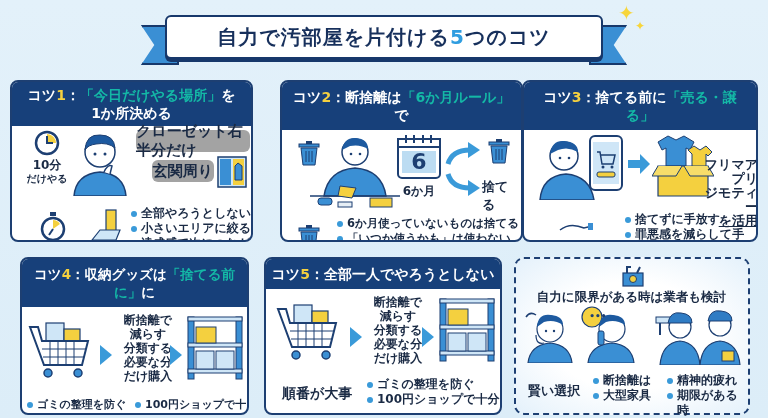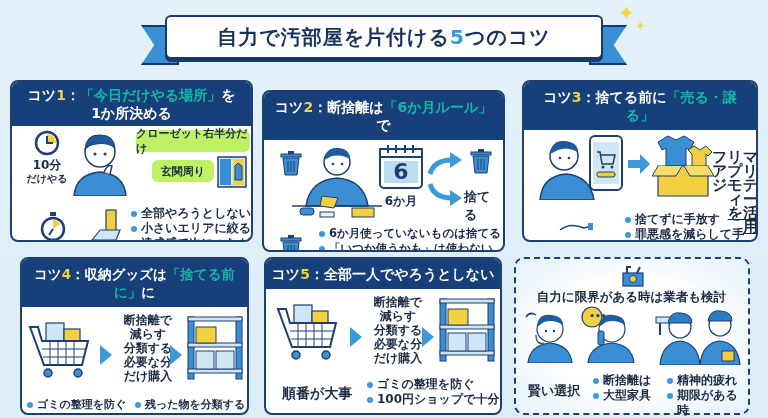--- a/index.html
+++ b/index.html
@@ -34,21 +34,21 @@
     padding: 4px 8px; line-height: 18px; text-align: left;
   }
   .card-head .n { color: #f4d03f; }
   .card-head .hl { color: #14b8a6; }
   .card-head.two { text-align: center; font-size: 14px; padding: 4px 6px; }
   .card-body { position: relative; width: 100%; }
   .bullets { list-style: none; font-size: 12px; font-weight: bold; color: #1a2a44; line-height: 15px; }
   .bullets li { position: relative; padding-left: 11px; }
   .bullets li::before { content: ""; position: absolute; left: 1px; top: 5px; width: 6px; height: 6px; border-radius: 50%; background: #3a9ad9; }
 
-  .bubble { position: absolute; background: #bef264; border-radius: 6px; font-size: 11px; font-weight: bold; color: #1a2a44; display: flex; align-items: center; justify-content: center; }
+  .bubble { position: absolute; background: #a3a3a3; border-radius: 6px; font-size: 15px; font-weight: bold; color: #1a2a44; display: flex; align-items: center; justify-content: center; }
   .abs { position: absolute; }
   .label-b { font-weight: bold; font-size: 12px; color: #1a2a44; text-align: center; line-height: 14px; }
 
   .flow-text { position: absolute; font-weight: bold; font-size: 12px; line-height: 14px; text-align: center; color: #1a2a44; }
   .tri { width: 0; height: 0; border-top: 10px solid transparent; border-bottom: 10px solid transparent; border-left: 12px solid #3a9ad9; position: absolute; }
 
   .dashed-card {
     position: absolute; left: 514px; top: 257px; width: 236px; height: 158px;
     border: 2.5px dashed #1d3f72; border-radius: 10px;
     background: radial-gradient(ellipse at center, #ffffff 50%, #e4f1fb 100%);
@@ -116,21 +116,21 @@
       <path d="M2 32 L10 22 L30 22 L26 32 Z" fill="#cfe6f7" stroke="#1d3f72" stroke-width="1.2"></path>
     </svg>
     <ul class="bullets abs" style="left:118px;top:80px;">
       <li>全部やろうとしない</li>
       <li>小さいエリアに絞る</li>
       <li>達成感で次につながる</li>
     </ul>
   </div>
 </div>
 
-<div class="card" style="left:262px;top:80px;width:243px;height:162px;margin-top:10px;">
+<div class="card" style="left:280px;top:80px;width:243px;height:162px;">
   <div class="card-head two" style="padding:6px 6px;">
     <span>コツ</span><span class="n">2</span><span>：</span><span>断捨離は</span><span class="hl">「6か月ルール」</span><span>で</span>
   </div>
   <div class="card-body" style="height:130px;">
     <svg class="abs" style="left:16px;top:10px;" width="22" height="26" viewBox="0 0 22 26">
       <rect x="1" y="4" width="20" height="3" fill="#3a8fd4" stroke="#1d3f72" stroke-width="1"></rect>
       <rect x="8" y="1" width="6" height="3" fill="#1d3f72"></rect>
       <path d="M3 8 L19 8 L17 25 L5 25 Z" fill="#3a8fd4" stroke="#1d3f72" stroke-width="1"></path>
       <path d="M8 11 V22 M11 11 V22 M14 11 V22" stroke="#1d3f72" stroke-width="1"></path>
     </svg>
@@ -211,21 +211,21 @@
     <svg class="abs" style="left:104px;top:24px;" width="22" height="20" viewBox="0 0 22 20">
       <rect x="0" y="6" width="12" height="8" fill="#3a9ad9"></rect>
       <path d="M12 0 L22 10 L12 20 Z" fill="#3a9ad9"></path>
     </svg>
     <svg class="abs" style="left:128px;top:4px;" width="62" height="64" viewBox="0 0 62 64">
       <path d="M6 8 L16 2 L24 6 L32 2 L42 8 L38 16 L34 14 L34 32 L14 32 L14 14 L10 16 Z" fill="#3a8fd4" stroke="#1d3f72" stroke-width="1"></path>
       <path d="M36 16 L42 12 L48 16 L54 12 L60 18 L56 22 L54 20 L54 34 L40 34 L40 20 Z" fill="#f4d03f" stroke="#1d3f72" stroke-width="1"></path>
       <path d="M6 32 L56 32 L56 62 L6 62 Z" fill="#f4d03f" stroke="#1d3f72" stroke-width="1.2"></path>
       <path d="M6 32 L0 42 L24 42 L30 32 M56 32 L62 42 L38 42 L32 32" fill="#f7dd6a" stroke="#1d3f72" stroke-width="1"></path>
     </svg>
-    <div class="abs label-b" style="left:178px;top:20px;width:56px;font-size:15px;text-align:right;">
+    <div class="abs label-b" style="left:178px;top:28px;width:56px;font-size:13px;text-align:right;">
       <div>フリマアプリ</div>
       <div>ジモティー</div>
       <div style="text-align:right;padding-left:12px;text-decoration:underline;">を活用</div>
     </div>
     <svg class="abs" style="left:34px;top:90px;" width="36" height="32" viewBox="0 0 36 32">
       <path d="M2 10 Q12 2 26 8 L34 6" stroke="#1d3f72" stroke-width="1.5" fill="#fff"></path>
       <path d="M2 22 Q14 30 26 24 L34 26" stroke="#1d3f72" stroke-width="1.5" fill="#fff"></path>
       <rect x="30" y="3" width="5" height="7" fill="#3a8fd4"></rect>
       <rect x="30" y="22" width="5" height="7" fill="#3a8fd4"></rect>
     </svg>
@@ -267,21 +267,20 @@
       <rect x="2" y="54" width="54" height="4" fill="#cfe6f7" stroke="#1d3f72" stroke-width="1"></rect>
       <rect x="10" y="12" width="20" height="16" fill="#f4d03f" stroke="#1d3f72" stroke-width="1"></rect>
       <rect x="10" y="36" width="18" height="18" fill="#cfe6f7" stroke="#1d3f72" stroke-width="1"></rect>
       <rect x="30" y="36" width="18" height="18" fill="#cfe6f7" stroke="#1d3f72" stroke-width="1"></rect>
     </svg>
     <ul class="bullets abs" style="left:4px;top:90px;font-size:11px;">
       <li>ゴミの整理を防ぐ</li>
       <li>必要な分だけ購入</li>
     </ul>
     <ul class="bullets abs" style="left:112px;top:90px;font-size:11px;">
-      <li>残った物を分類する</li>
       <li>100円ショップで十分</li>
     </ul>
   </div>
 </div>
 
 <div class="card" style="left:264px;top:257px;width:238px;height:158px;">
   <div class="card-head two" style="padding:6px 4px;">
     <span>コツ</span><span class="n">5</span><span>：</span><span>全部一人でやろうとしない</span>
   </div>
   <div class="card-body" style="height:126px;">

